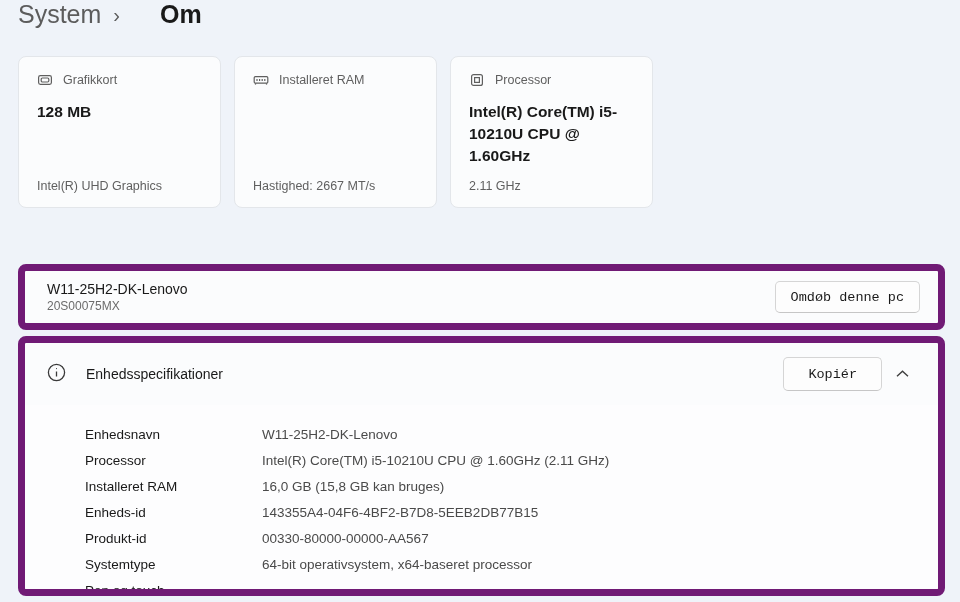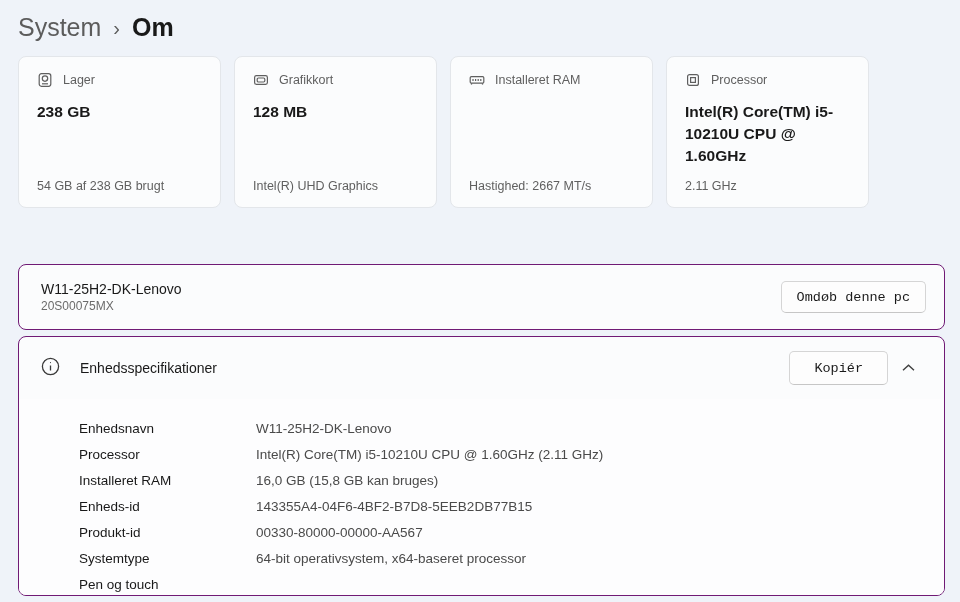--- a/index.html
+++ b/index.html
@@ -9,39 +9,40 @@
     font-family: "Liberation Sans", sans-serif;
     color: #1a1a1a;
   }
   .page { padding: 0 15px 0 18px; }
 
   
   .breadcrumb {
     display: flex;
     align-items: baseline;
     gap: 12px;
-    padding-top: 13px;
+    padding-top: 0;
     height: 44px;
   }
   .crumb-parent {
     font-size: 25px;
     font-weight: 400;
     color: #5c5c5c;
     cursor: pointer;
   }
   .crumb-sep {
     font-size: 20px;
     color: #5c5c5c;
     position: relative;
     top: -1px;
   }
   .crumb-current {
     font-size: 25px;
     font-weight: 700;
     color: #191919;
+    margin-left: 28px;
   }
 
   
   .cards-row {
     display: flex;
     gap: 13px;
     margin-top: 12px;
   }
   .info-card {
     width: 203px;
@@ -73,21 +74,21 @@
     right: 12px;
     bottom: 14px;
     font-size: 12.5px;
     color: #5f5f5f;
     white-space: nowrap;
   }
 
   
   .panel {
     background: #fbfcfd;
-    border: 1px solid #701a75;
+    border: 7px solid #701a75;
     border-radius: 8px;
   }
   .device-panel {
     margin-top: 56px;
     height: 66px;
     display: flex;
     align-items: center;
     padding: 0 18px 0 22px;
   }
   .device-names { display: flex; flex-direction: column; gap: 2px; }
@@ -180,35 +181,20 @@
 <div class="page">
 
   <div class="breadcrumb">
     <span class="crumb-parent">System</span>
     <span class="crumb-sep">›</span>
     <span class="crumb-current">Om</span>
   </div>
 
   <div class="cards-row">
 
-    <div class="info-card">
-      <div class="card-head">
-        <span>
-          <svg width="16" height="16" viewBox="0 0 16 16" fill="none" stroke="#5f5f5f" stroke-width="1.2">
-            <rect x="2.2" y="1.7" width="11.6" height="12.6" rx="2.2"></rect>
-            <circle cx="8" cy="6.6" r="2.7"></circle>
-            <circle cx="9.3" cy="7.9" r="0.5" fill="#5f5f5f" stroke="none"></circle>
-            <line x1="5" y1="11.8" x2="11" y2="11.8"></line>
-          </svg>
-        </span>
-        <span>Lager</span>
-      </div>
-      <div class="card-value">238 GB</div>
-      <div class="card-caption">54 GB af 238 GB brugt</div>
-    </div>
 
     <div class="info-card">
       <div class="card-head">
         <span>
           <svg width="16" height="16" viewBox="0 0 16 16" fill="none" stroke="#5f5f5f" stroke-width="1.2">
             <rect x="1.6" y="3.6" width="12.8" height="8.8" rx="1.8"></rect>
             <rect x="4.2" y="6" width="7.6" height="4" rx="1.2"></rect>
           </svg>
         </span>
         <span>Grafikkort</span>

